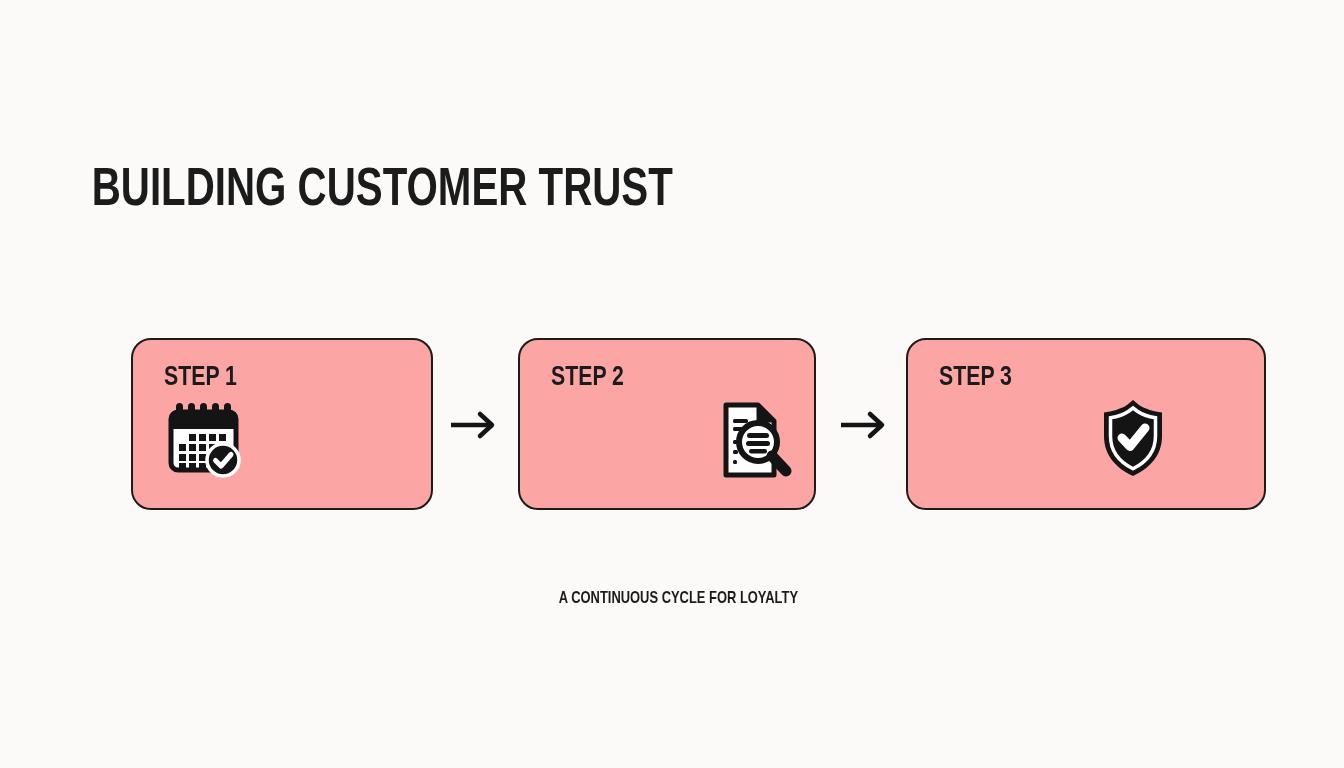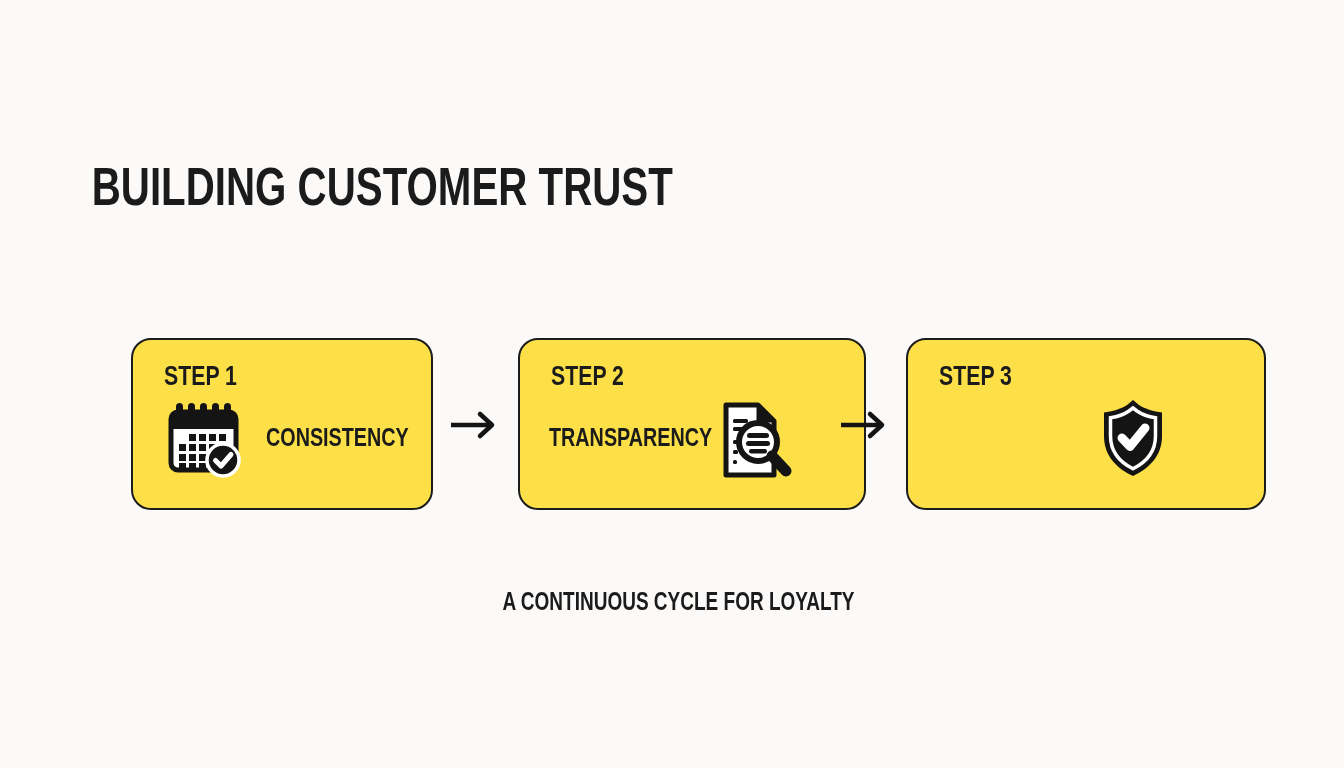--- a/index.html
+++ b/index.html
@@ -27,36 +27,36 @@
     line-height: 1;
     letter-spacing: 0px;
   }
   .title .condensed { transform-origin: center; }
   .subtitle {
     position: absolute;
     top: 589px;
     left: 0;
     width: 100%;
     text-align: center;
-    font-size: 25px;
+    font-size: 17px;
     font-weight: bold;
     line-height: 1;
     padding-left: 12px;
   }
   .subtitle .condensed { transform-origin: center; }
   .card {
     position: absolute;
     top: 338px;
     height: 172px;
-    background: #fde047;
+    background: #fca5a5;
     border: 2.5px solid #1c1c1c;
     border-radius: 20px;
   }
   .card-1 { left: 131px; width: 302px; }
-  .card-2 { left: 518px; width: 348px; }
+  .card-2 { left: 518px; width: 298px; }
   .card-3 { left: 906px; width: 360px; }
   .step-label {
     position: absolute;
     top: 22px;
     left: 31px;
     font-size: 28px;
     font-weight: bold;
     line-height: 1;
   }
   .step-label .condensed { transform-origin: left center; }
@@ -125,38 +125,32 @@
           <rect x="46" y="54" width="7" height="7"></rect>
         <rect x="16" y="63" width="7" height="5"></rect>
           <rect x="26" y="63" width="7" height="5"></rect>
           <rect x="36" y="63" width="7" height="5"></rect>
       </g>
 
       <circle cx="60" cy="60" r="16" fill="#141414" stroke="#ffffff" stroke-width="3.5"></circle>
       <path d="M52.5 60.5 L58 66 L68 54.5" fill="none" stroke="#ffffff" stroke-width="5" stroke-linecap="round" stroke-linejoin="round"></path>
     </svg>
   </div>
-  <div class="keyword">
-    <span class="condensed">CONSISTENCY</span>
-  </div>
 </div>
 
 <div class="arrow arrow-1">
   <svg viewBox="0 0 52 38" xmlns="http://www.w3.org/2000/svg">
     <line x1="3" y1="19" x2="42" y2="19" stroke="#141414" stroke-width="4.5"></line>
     <polyline points="32,8 44,19 32,30" fill="none" stroke="#141414" stroke-width="4.5" stroke-linecap="round" stroke-linejoin="round"></polyline>
   </svg>
 </div>
 
 <div class="card card-2">
   <div class="step-label">
     <span class="condensed">STEP 2</span>
-  </div>
-  <div class="keyword">
-    <span class="condensed">TRANSPARENCY</span>
   </div>
   <div class="icon-box">
     <svg viewBox="0 0 76 80" xmlns="http://www.w3.org/2000/svg">
 
       <path d="M10 5 H42 L58 21 V75 H10 Z" fill="#ffffff" stroke="#141414" stroke-width="5" stroke-linejoin="round"></path>
       <path d="M42 5 V21 H58 Z" fill="#141414" stroke="#141414" stroke-width="3" stroke-linejoin="round"></path>
 
       <g fill="#141414">
         <rect x="17" y="19" width="15" height="4" rx="1.5"></rect>
         <rect x="17" y="27" width="10" height="4" rx="1.5"></rect>

